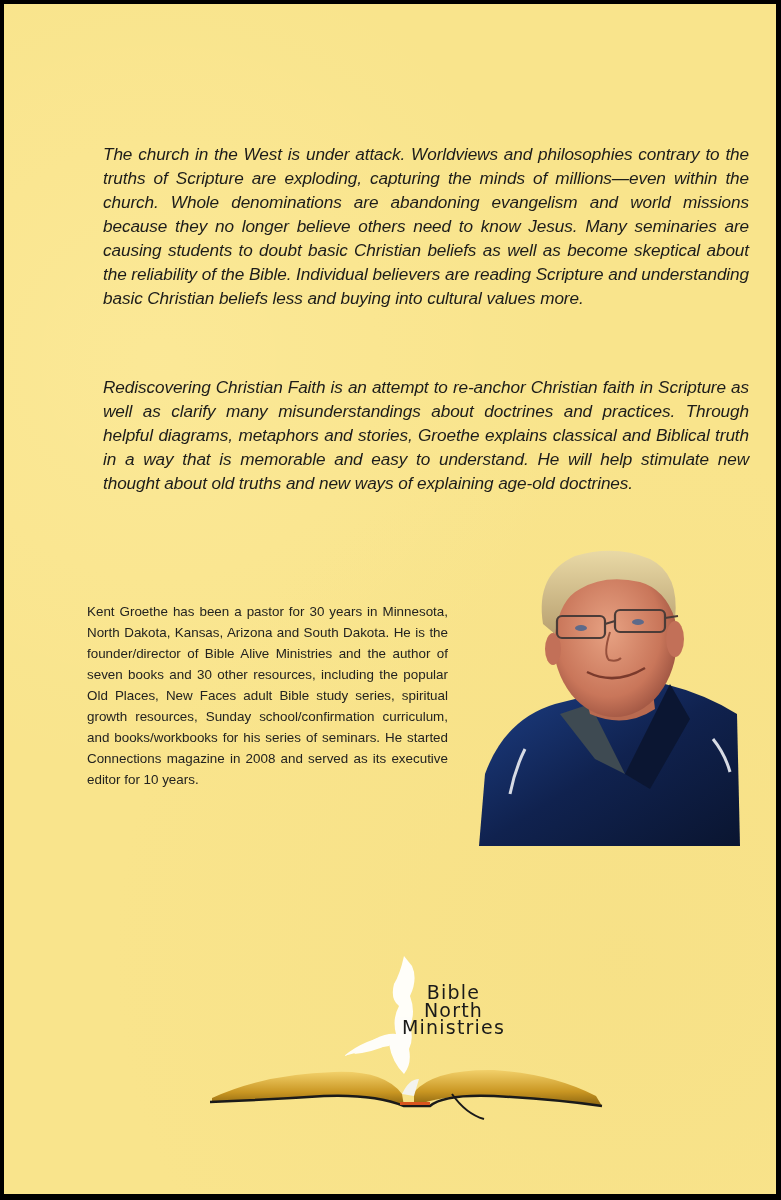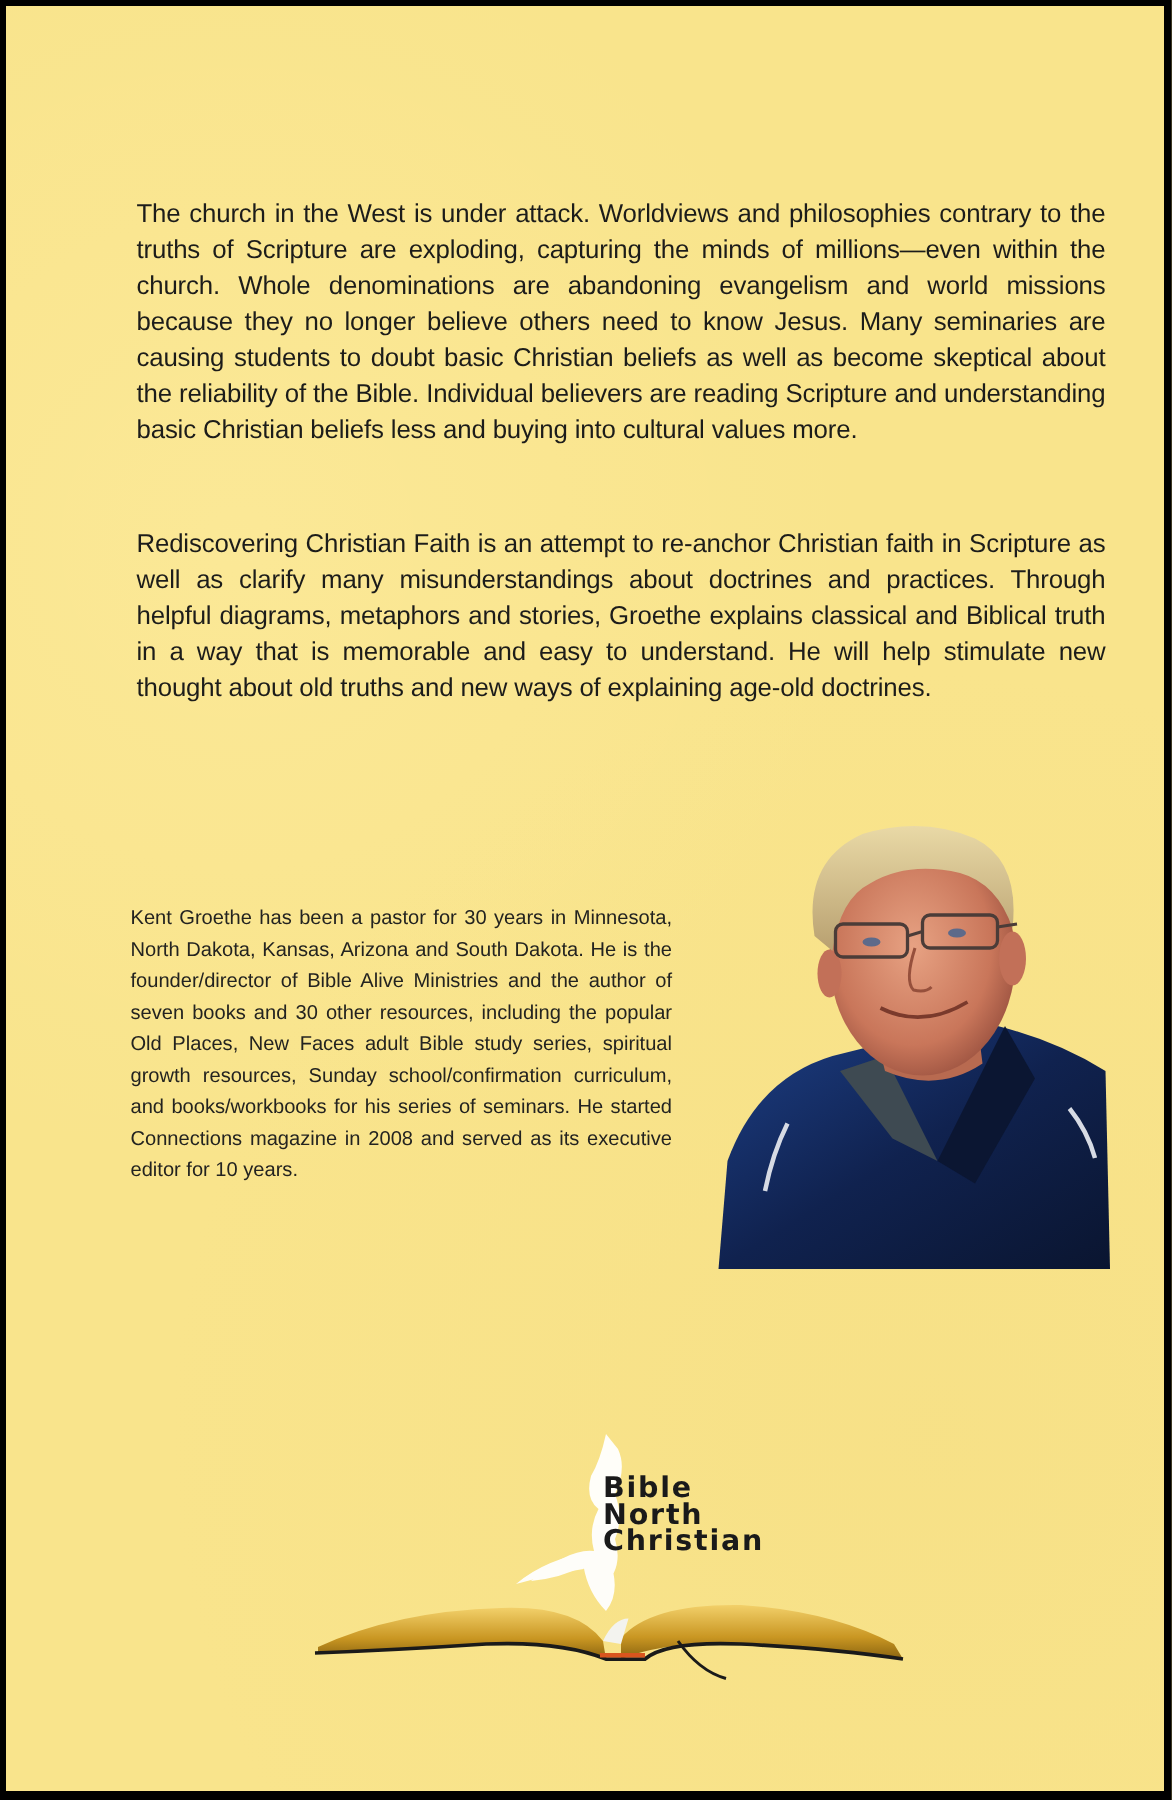--- a/index.html
+++ b/index.html
@@ -27,25 +27,26 @@
       overflow: hidden;
     }
     .blurb {
       position: absolute;
       left: 83px;
       width: 646px;
       color: #1c1c1a;
       font-size: 17.2px;
       line-height: 24px;
       text-align: justify;
-      margin: 4px;
+      margin: 16px;
       letter-spacing: -0.1px;
+      font-style: italic;
     }
     #para1 { top: 122px; }
-    #para2 { top: 342px; }
+    #para2 { top: 355px; }
 
     .bio {
       position: absolute;
       left: 83px;
       top: 597px;
       width: 361px;
       font-size: 13.4px;
       line-height: 21px;
       color: #232320;
       text-align: justify;
@@ -65,25 +66,26 @@
       left: 200px;
       top: 940px;
       width: 420px;
       height: 180px;
     }
     .logo-text {
       position: absolute;
       left: 200px;
       top: 980px;
       font-family: "DejaVu Sans", sans-serif;
-      font-weight: bold;
+      font-weight: normal;
       color: #1a1a1a;
       font-size: 19px;
       line-height: 17.5px;
       letter-spacing: 1.2px;
+      text-align: center;
     }
     .logo-text span { display: block; }
   </style>
 </head>
 <body>
 
 <div class="page">
 
   <p class="blurb" id="para1">The church in the West is under attack. Worldviews and philosophies contrary to the truths of Scripture are exploding, capturing the minds of millions—even within the church. Whole denominations are abandoning evangelism and world missions because they no longer believe others need to know Jesus. Many seminaries are causing students to doubt basic Christian beliefs as well as become skeptical about the reliability of the Bible. Individual believers are reading Scripture and understanding basic Christian beliefs less and buying into cultural values more.</p>
   <p class="blurb" id="para2">Rediscovering Christian Faith is an attempt to re-anchor Christian faith in Scripture as well as clarify many misunderstandings about doctrines and practices. Through helpful diagrams, metaphors and stories, Groethe explains classical and Biblical truth in a way that is memorable and easy to understand. He will help stimulate new thought about old truths and new ways of explaining age-old doctrines.</p>
@@ -157,16 +159,16 @@
       <path d="M210 148 Q230 125 290 126 Q350 130 392 152 L398 162 Q350 155 290 152 Q240 150 210 162 Z" fill="url(#gold)"></path>
       <path d="M6 158 Q60 156 120 152 Q170 150 200 162 L226 162 Q240 150 290 152 Q350 155 398 162" stroke="#1a1a1a" stroke-width="2.5" fill="none"></path>
       <path d="M198 150 Q205 135 215 135 Q212 145 210 152 Z" fill="#f3f3ef"></path>
       <path d="M248 150 Q262 170 280 175" stroke="#1a1a1a" stroke-width="2" fill="none"></path>
       <rect x="196" y="158" width="30" height="3" fill="#d9551e"></rect>
     </g>
   </svg>
   <div class="logo-text" style="left:398px;">
     <span>Bible</span>
     <span>North</span>
-    <span>Christian</span>
+    <span>Ministries</span>
   </div>
 
 </div>
 
 </body></html>

